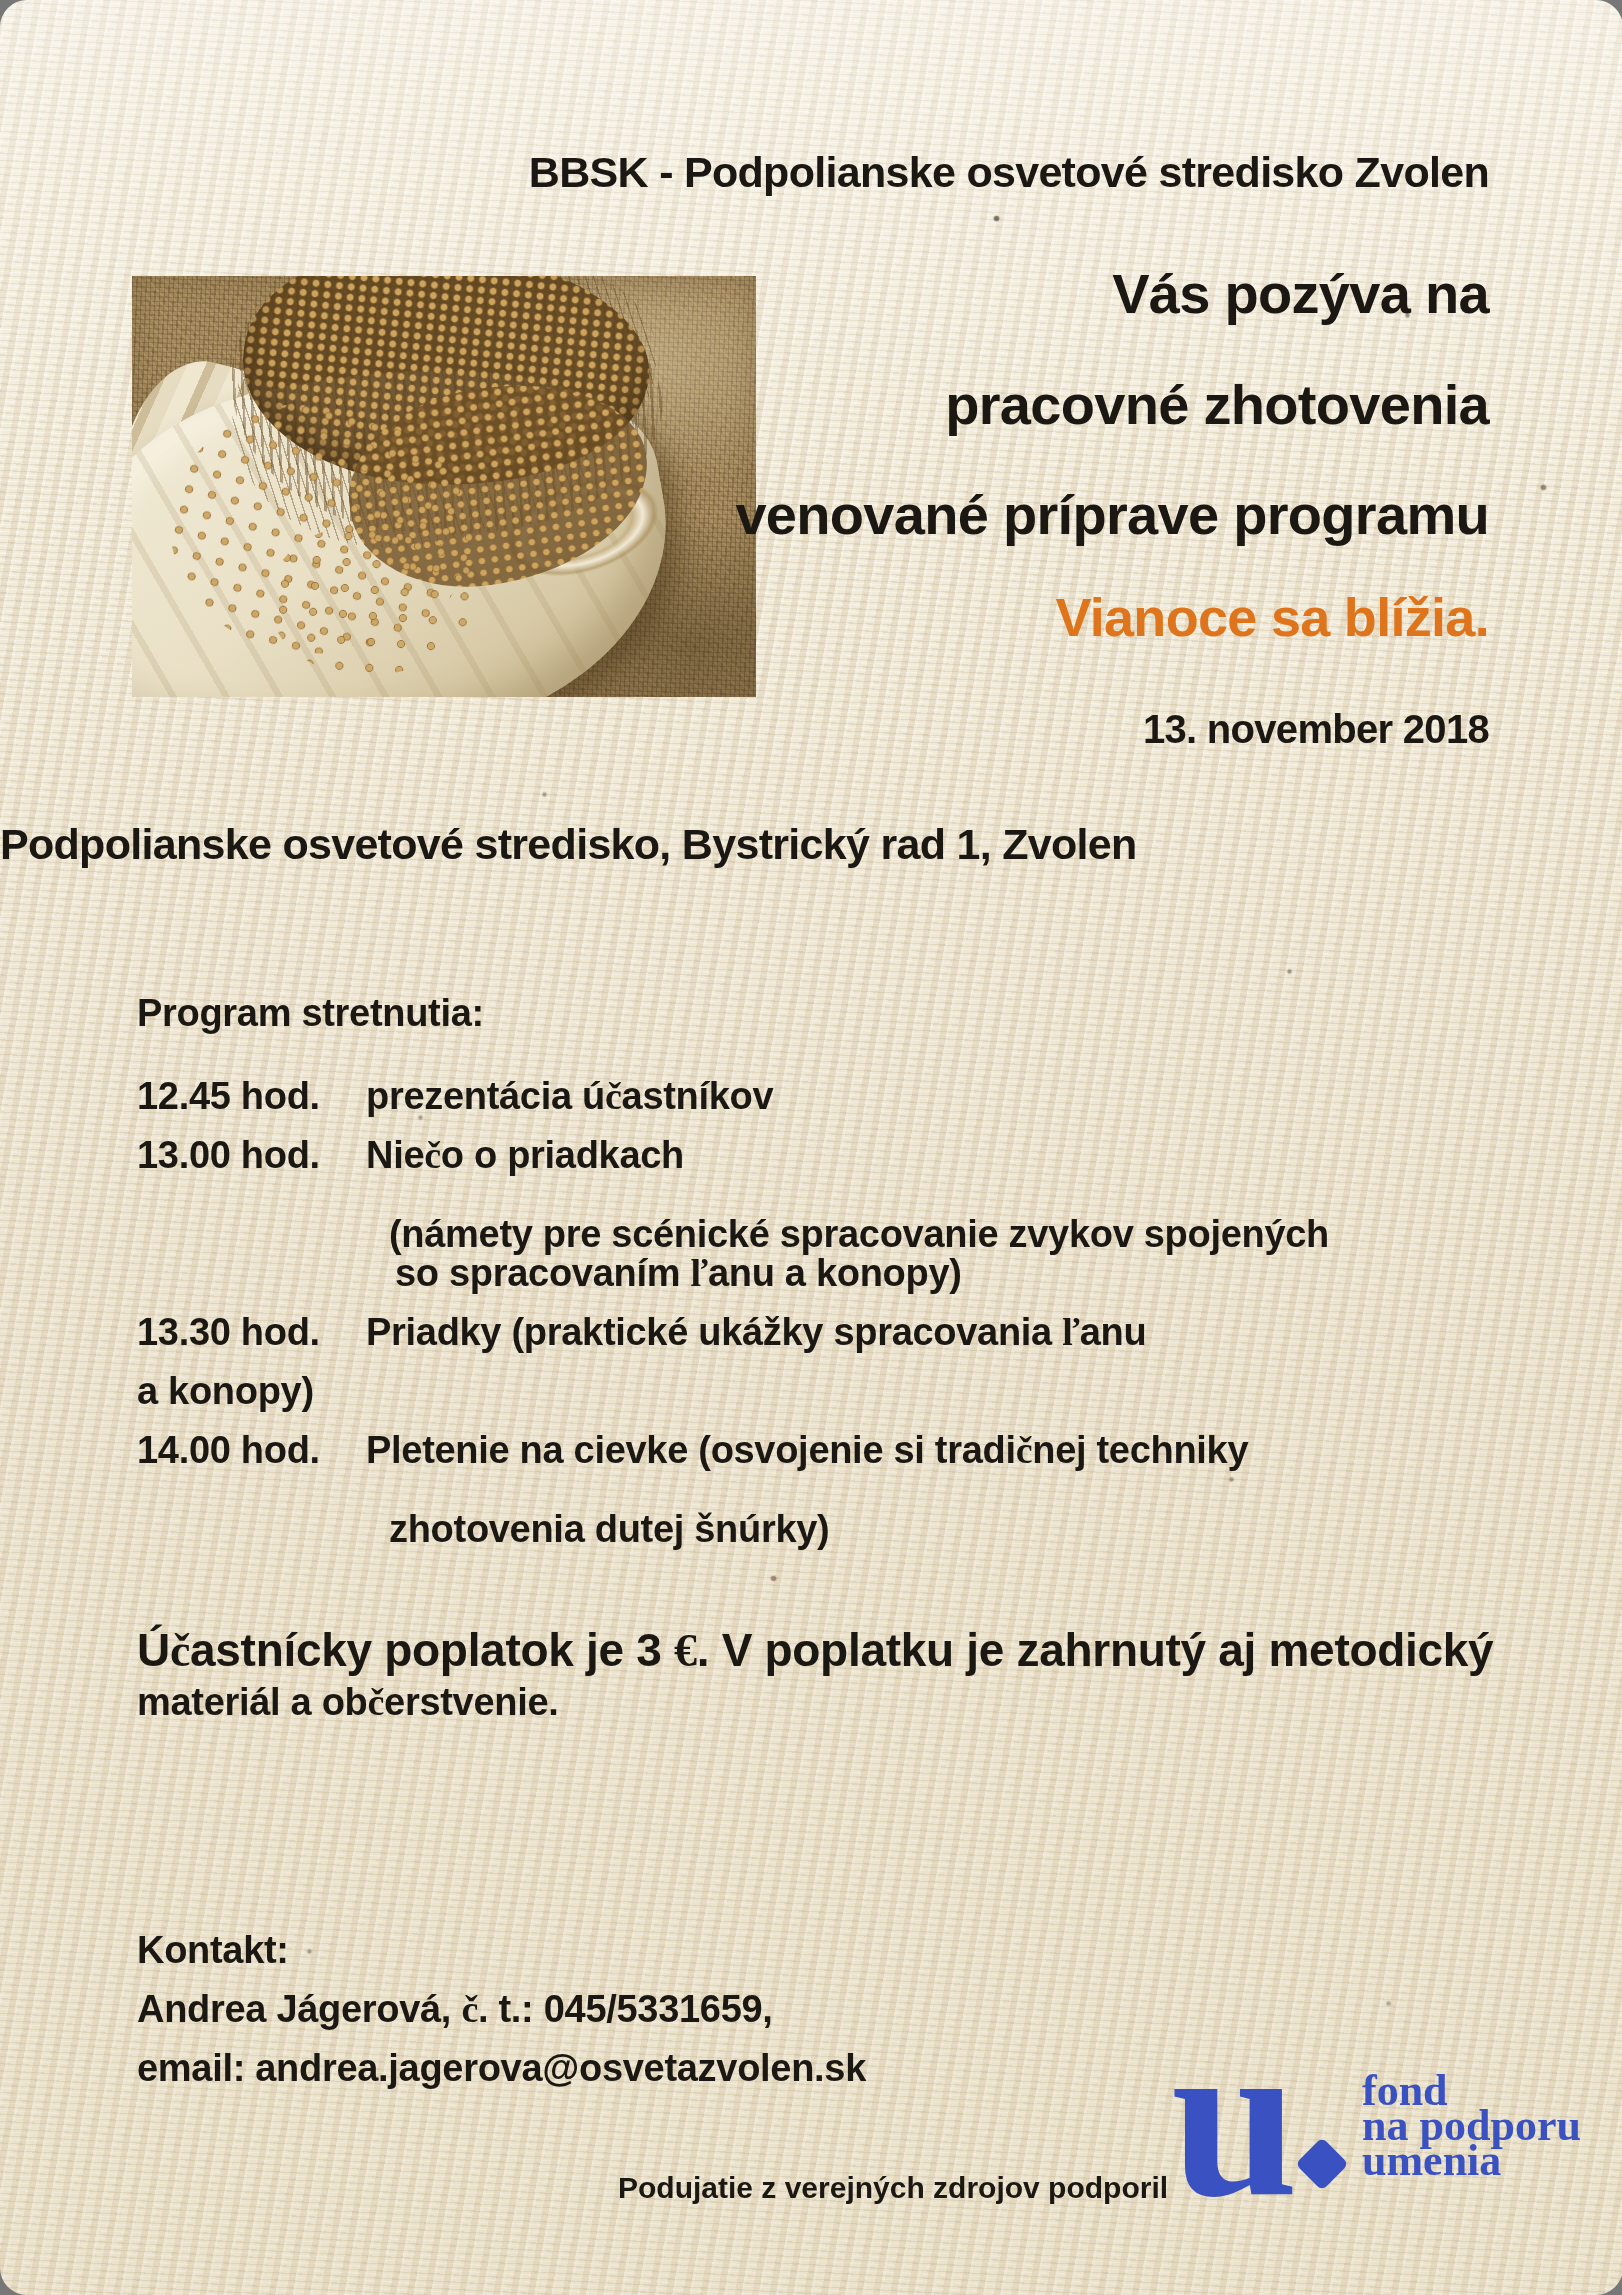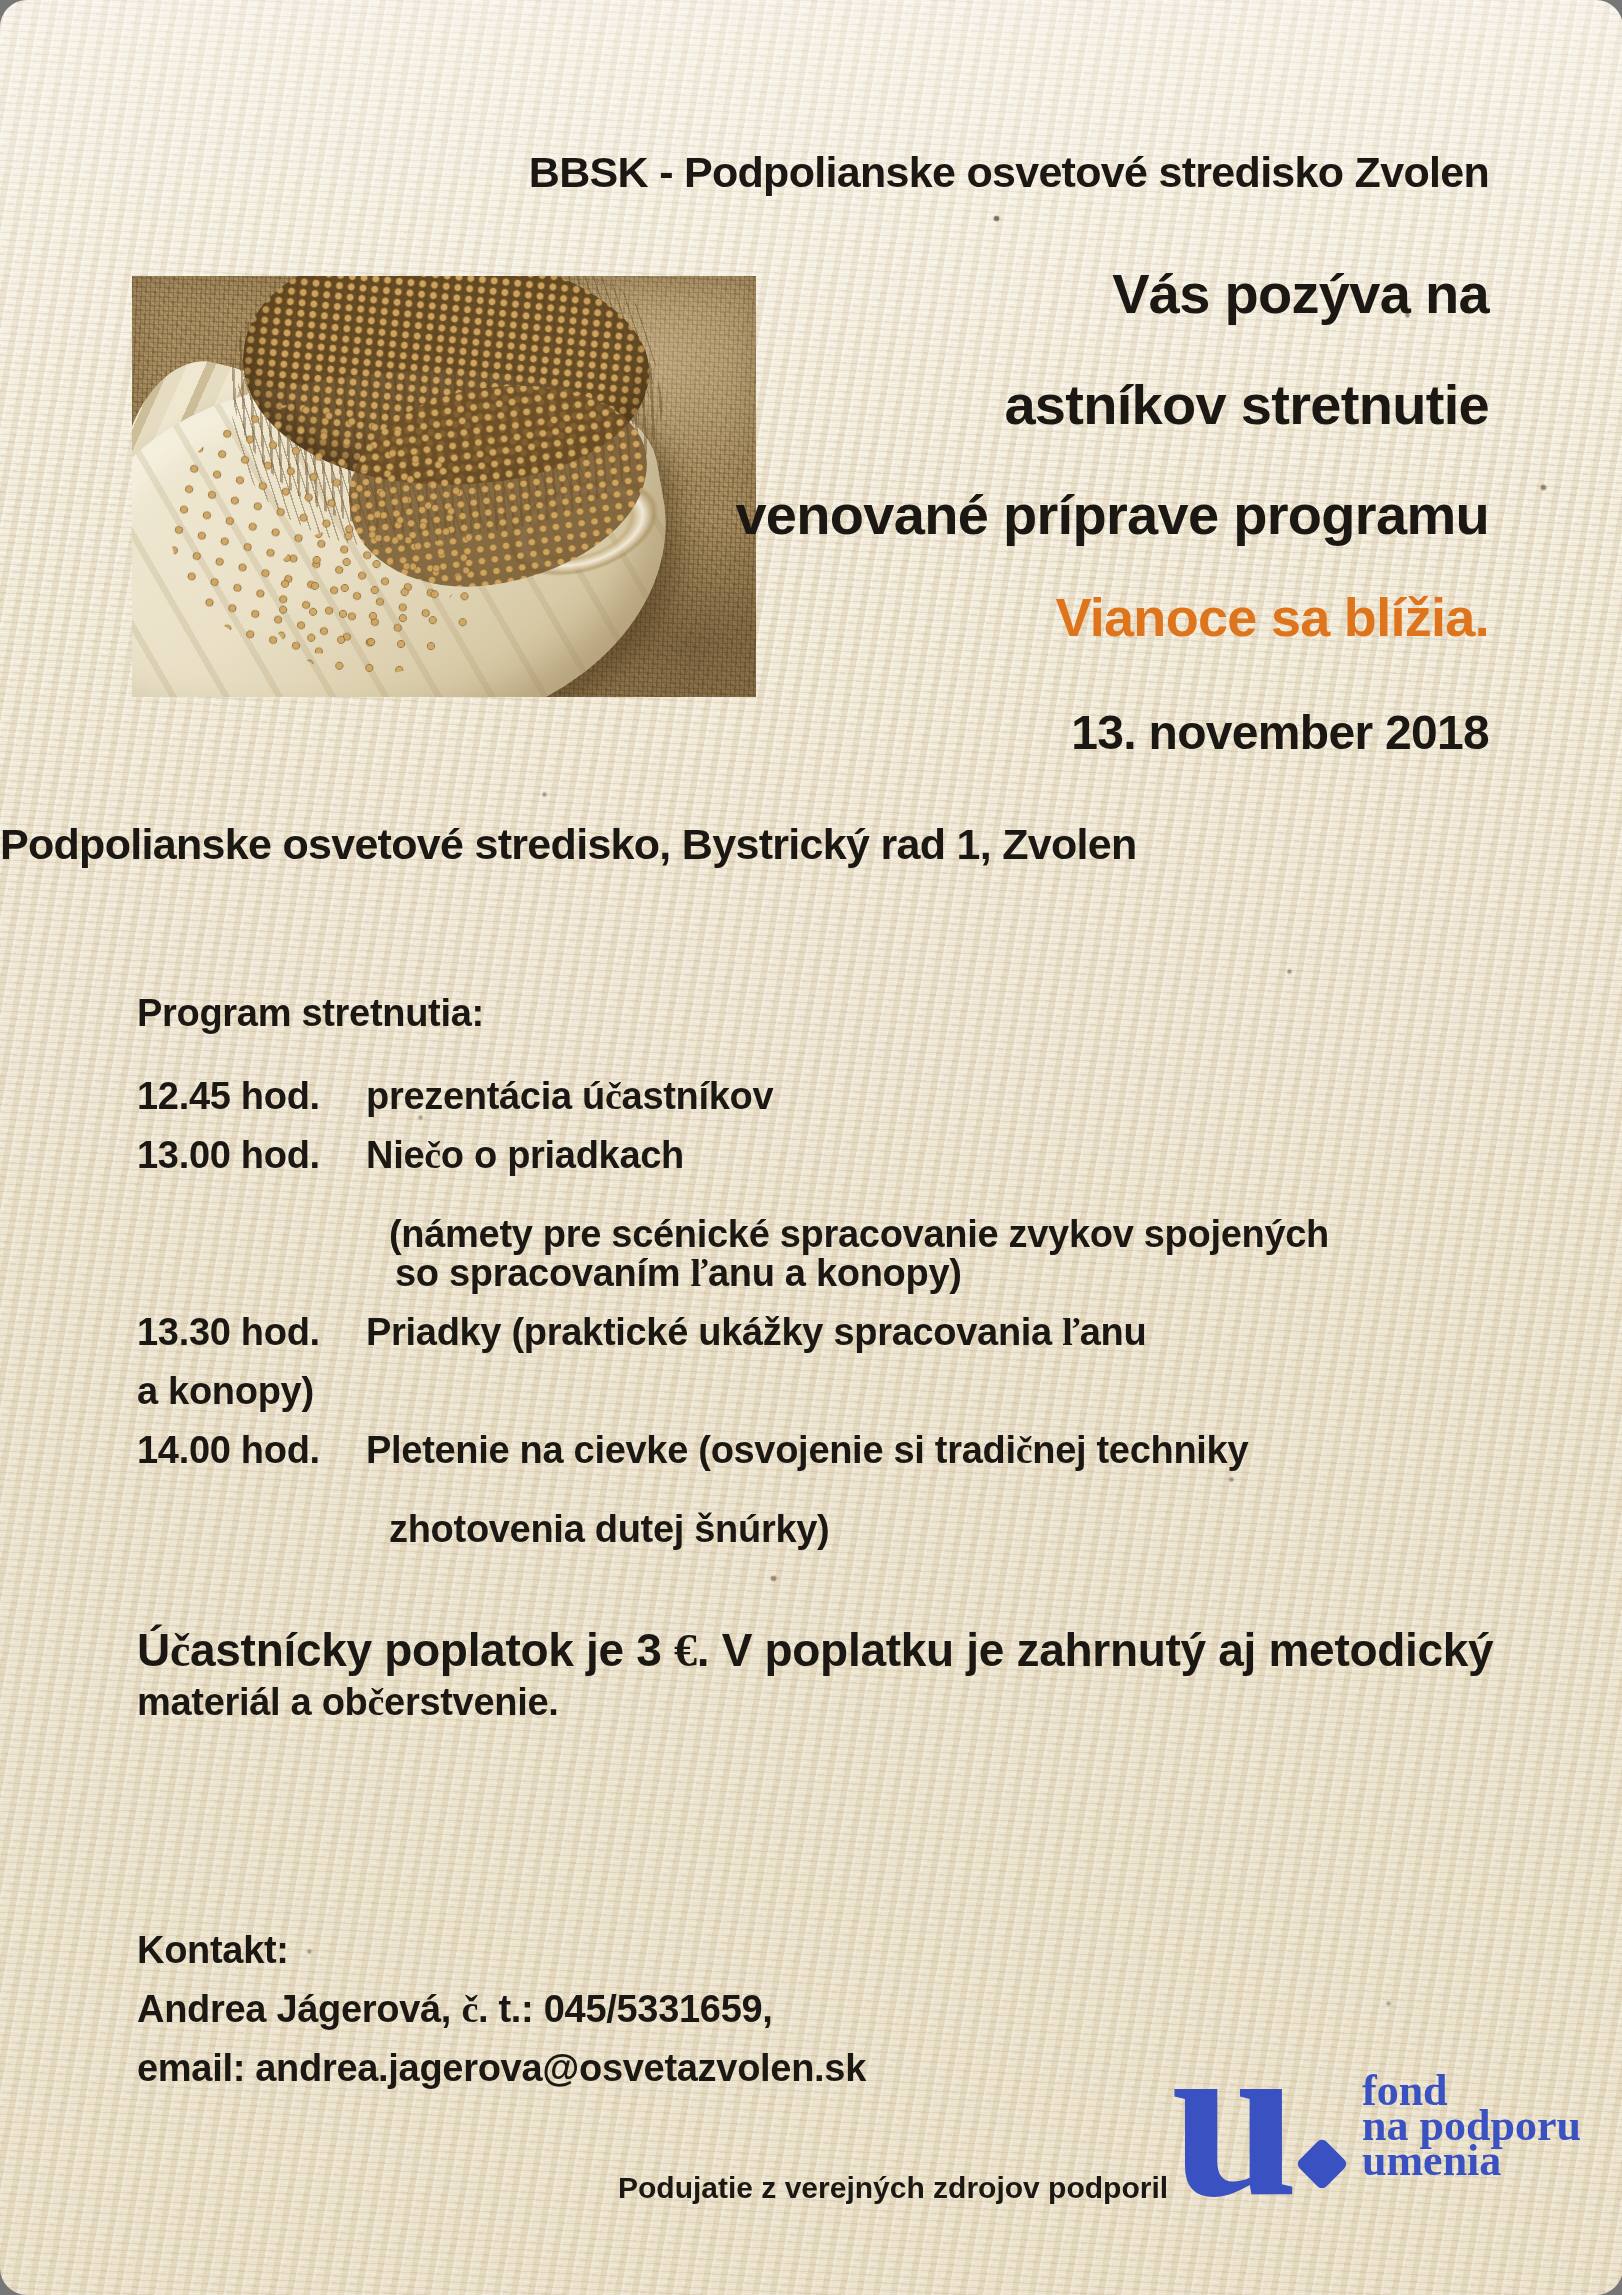--- a/index.html
+++ b/index.html
@@ -65,21 +65,21 @@
       background-color:rgba(110,80,38,.8); background-size:13px 11.8px;}
   .s3{left:39px; top:131px; width:301px; height:249px; transform:rotate(14deg);
       background-size:23.6px 21px; opacity:.95;}
   .s4{left:137px; top:249px; width:209px; height:151px; transform:rotate(4deg);
       background-size:30px 26px; opacity:.9;}
   
   .line{position:absolute; white-space:nowrap; font-weight:bold; line-height:1.1;}
   .rline{right:134px; text-align:right; font-size:56px; letter-spacing:-0.7px;}
   .title{font-size:43px;}
   .event{font-size:54px; color:#de751c;}
-  .date{font-size:48px;margin-left:48px;}
+  .date{font-size:40px;margin-left:48px;}
   .venue{left:0; right:0; text-align:left; font-size:43px; letter-spacing:-0.7px;}
   .body{left:137px; font-size:38px; letter-spacing:-0.3px;}
   .row .time{display:inline-block; width:229px;}
   .ind{padding-left:252px;margin-top:20px;}
   .ind2{padding-left:258px;}
   .fee1{left:137px; width:1351px; font-size:46px; letter-spacing:-0.3px; font-weight:bold; position:absolute;
         white-space:nowrap; text-align:justify; text-align-last:justify;}
   .note{position:absolute; left:618px; top:2171px; font-size:30px; font-weight:bold; white-space:nowrap;}
   .sg{font-family:"Liberation Serif", serif;}
   
@@ -102,21 +102,21 @@
     <div class="fold"></div>
     <div class="strands"></div>
     <div class="seeds s1"></div>
     <div class="seeds s2"></div>
     <div class="seeds s3"></div>
     <div class="seeds s4"></div>
   </div>
 
   <div class="line rline title" style="top:149px">BBSK - Podpolianske osvetové stredisko Zvolen</div>
   <div class="line rline" style="top:263px">Vás pozýva na</div>
-  <div class="line rline" style="top:374px">astníkov stretnutie</div>
+  <div class="line rline" style="top:374px">pracovné zhotovenia</div>
   <div class="line rline" style="top:484px">venované príprave programu</div>
   <div class="line rline event" style="top:588px">Vianoce sa blížia.</div>
   <div class="line rline date" style="top:707px">13. november 2018</div>
   <div class="line venue" style="top:821px">Podpolianske  osvetové stredisko, Bystrický rad 1, Zvolen</div>
 
   <div class="line body" style="top:993px">Program stretnutia:</div>
 
   <div class="line body row" style="top:1076px">
     <span class="time">12.45 hod.</span><span class="desc">prezentácia ú<span class="sg">č</span>astníkov</span>
   </div>

